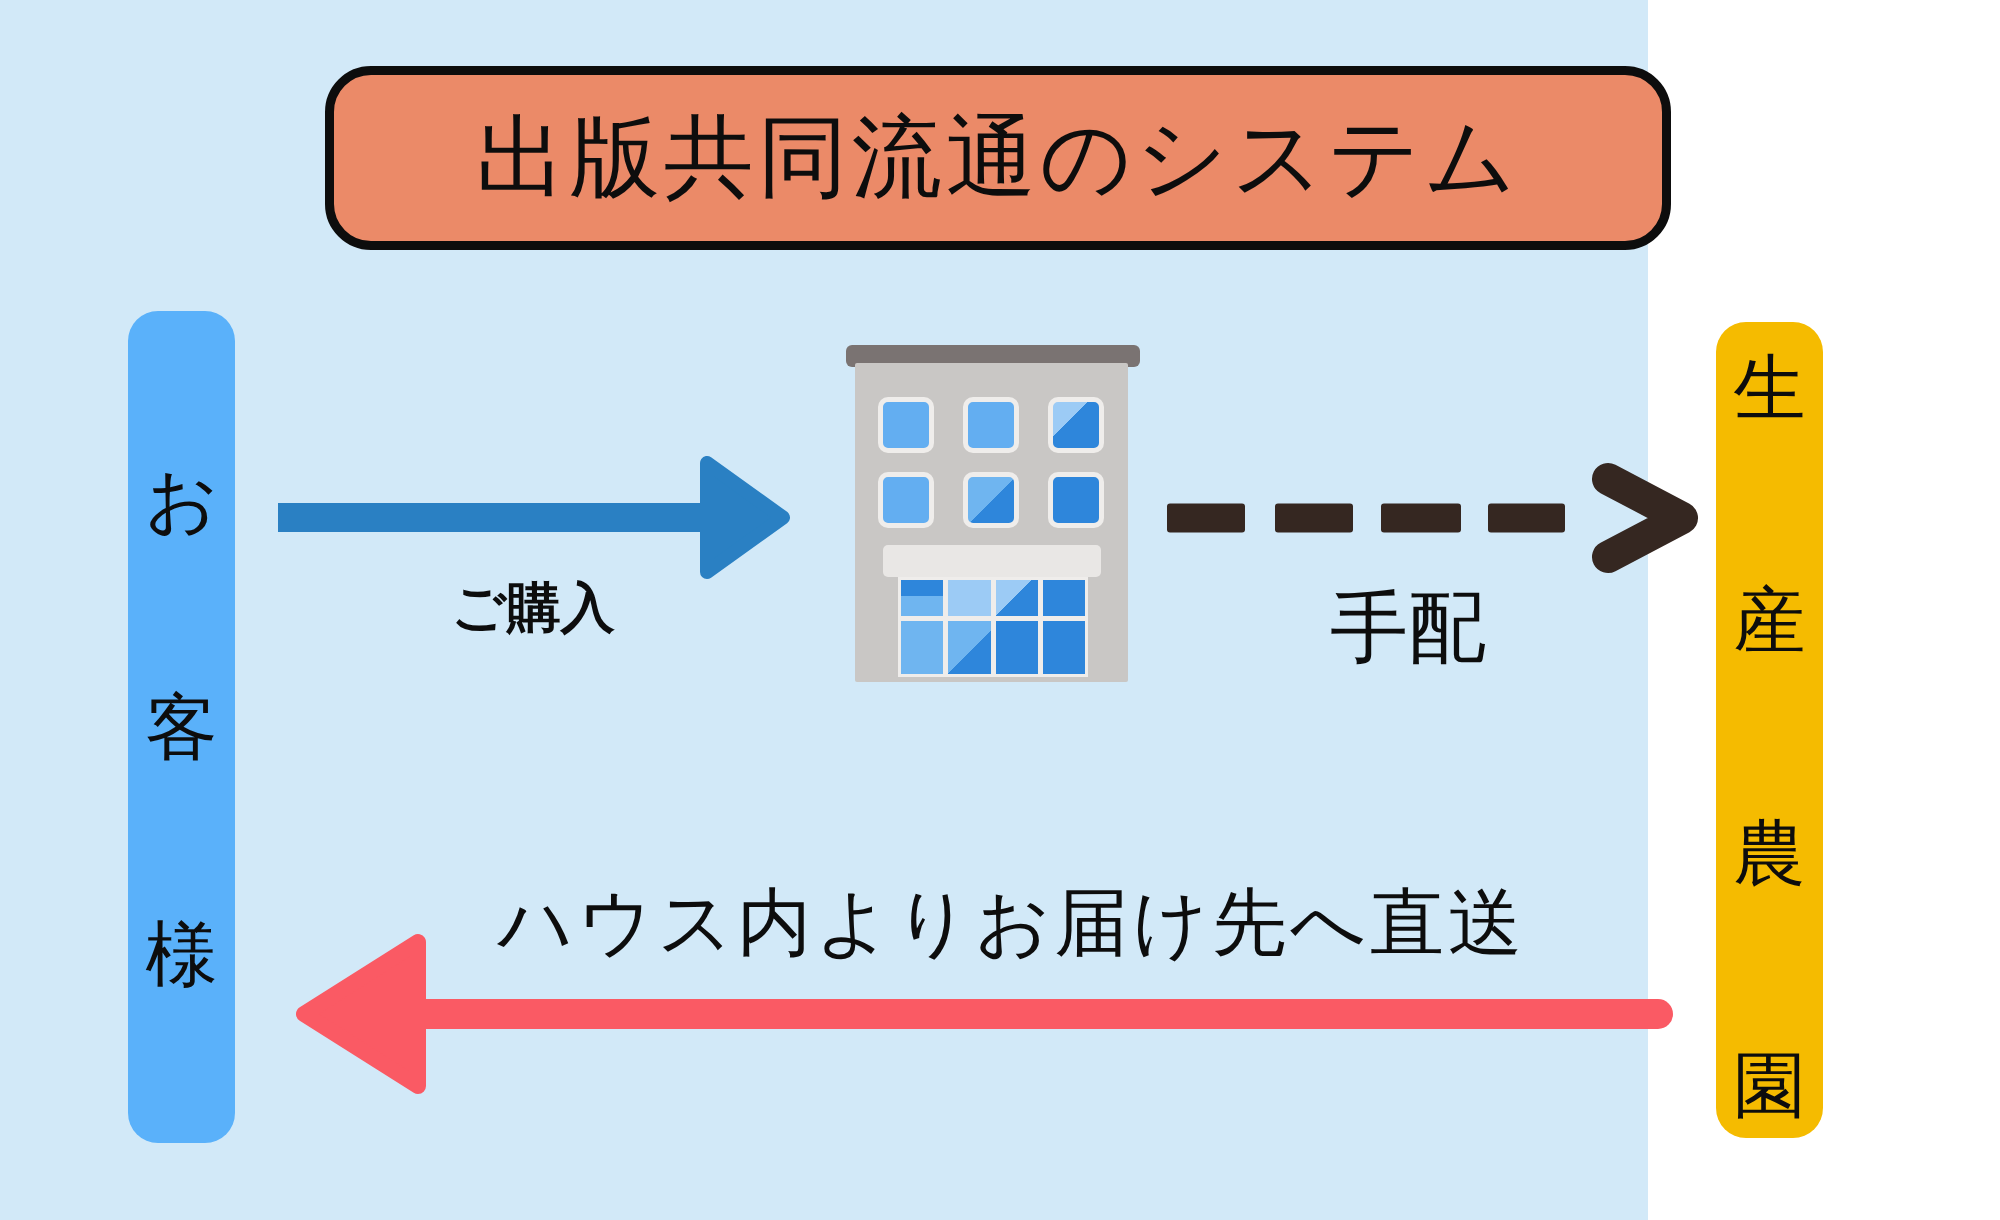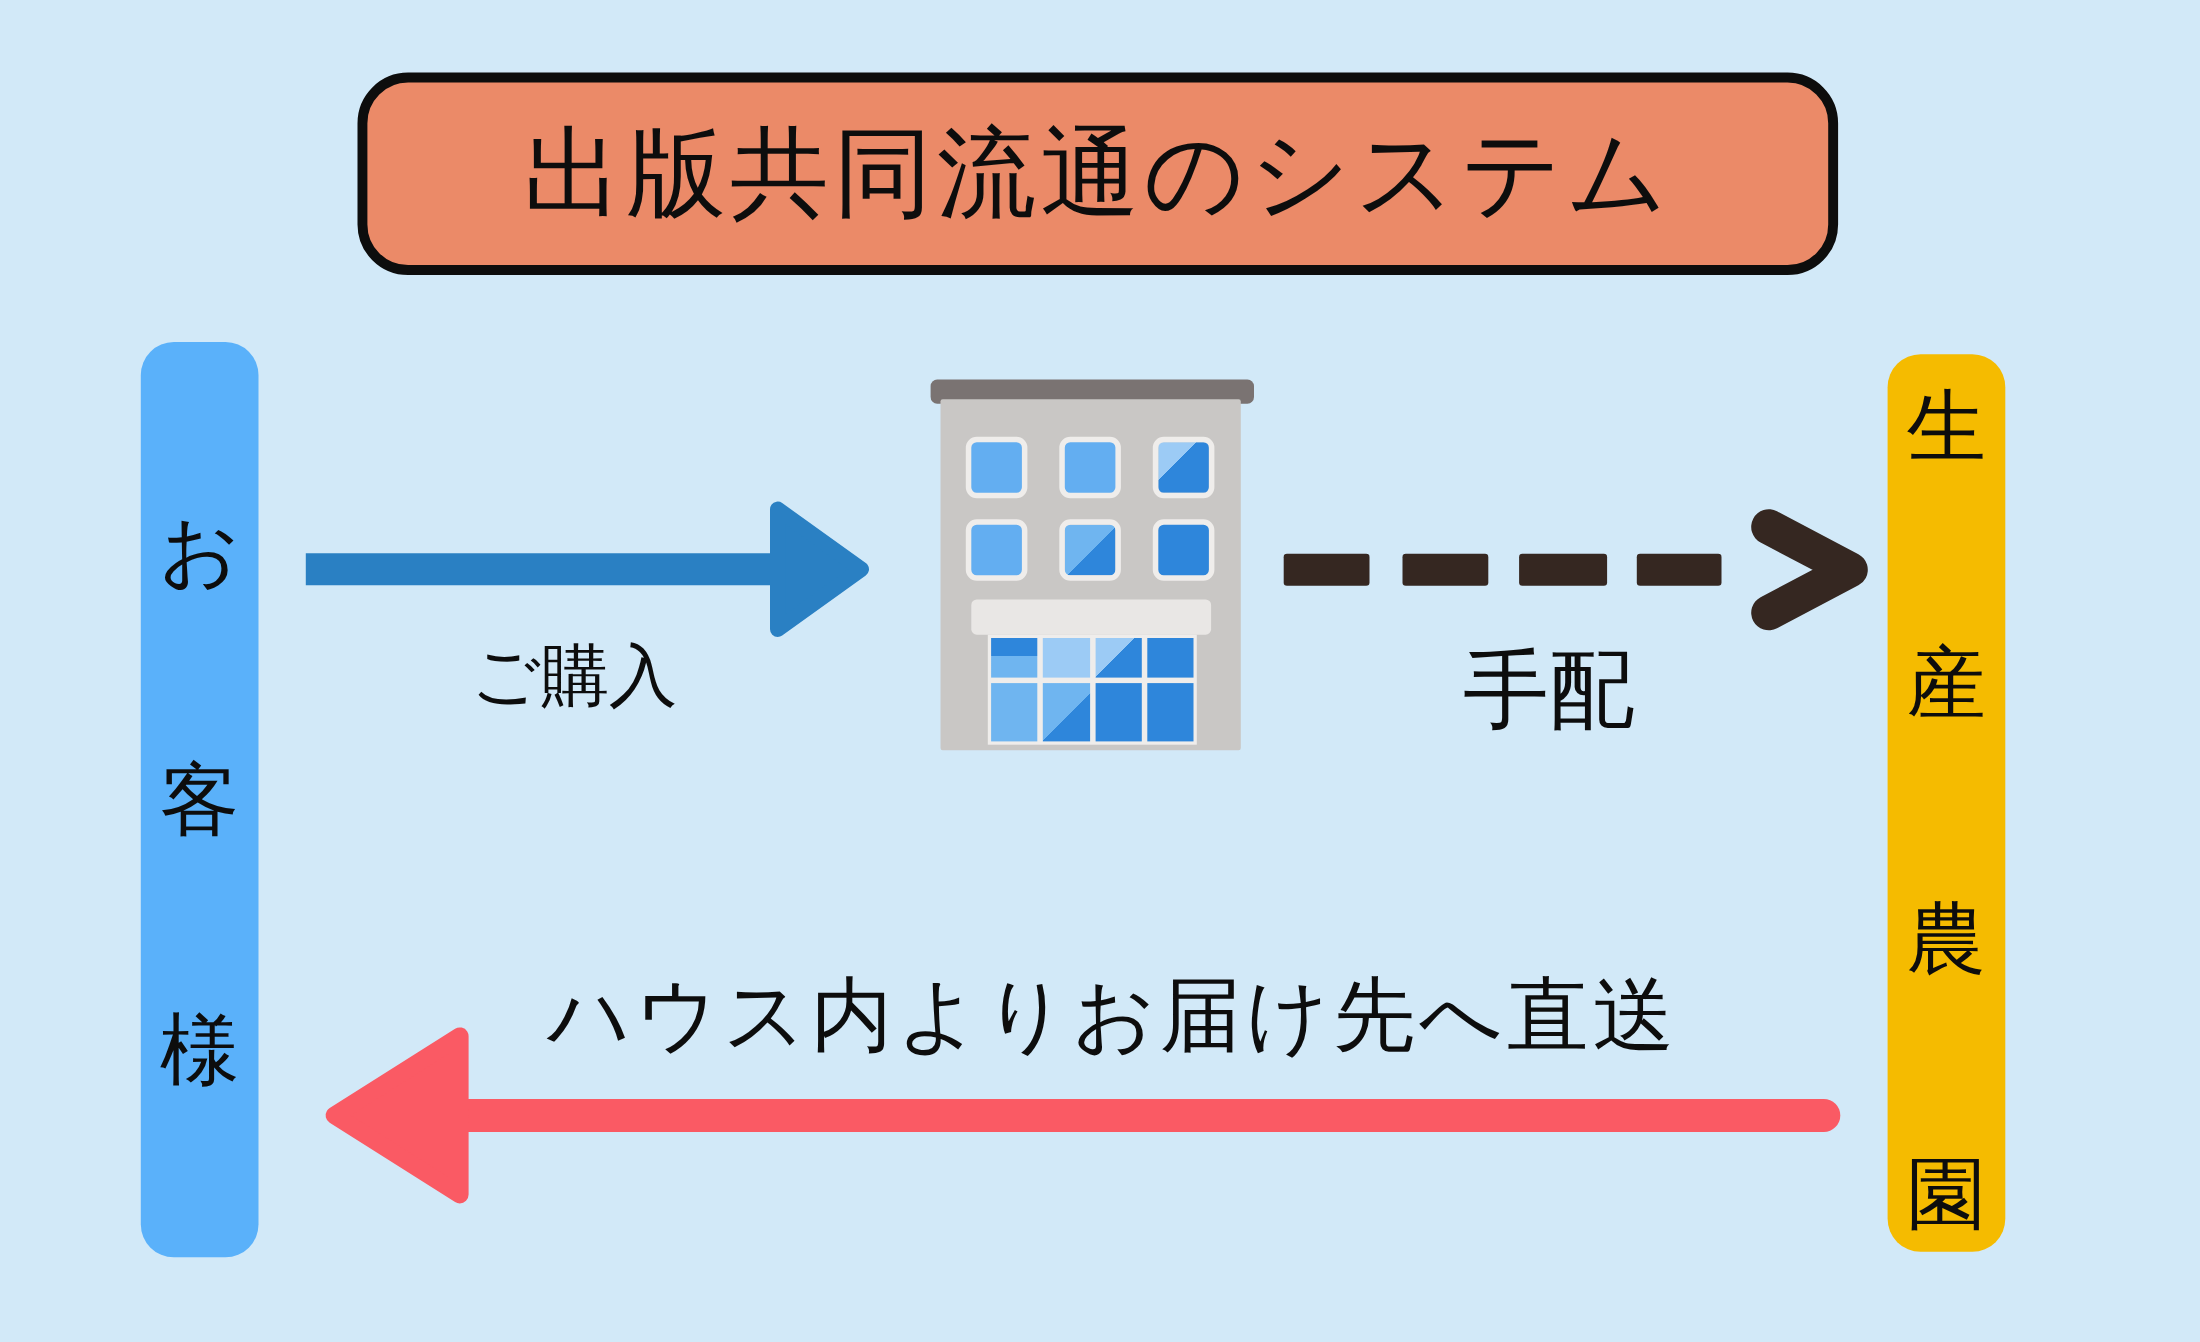--- a/index.html
+++ b/index.html
@@ -3,21 +3,21 @@
 <meta charset="utf-8">
 <style>
   * { margin: 0; padding: 0; box-sizing: border-box; }
   html, body { width: 2000px; height: 1220px; }
   body {
     font-family: "DejaVu Sans", "Liberation Sans", sans-serif;
     overflow: hidden;
   }
   .canvas {
     position: relative;
-    width: 2000px; height: 1220px;
+    width: 1648px; height: 1220px;
     background: var(--background, #D2E9F8);
     color: var(--text, #0D0D0D);
   }
 
   
   .title-box {
     position: absolute;
     left: 325px; top: 66px;
     width: 1346px; height: 184px;
     background: var(--title_fill, #EB8A68);
@@ -123,21 +123,21 @@
   .svg-arrange .chevron { fill: none; stroke: var(--arrange_arrow, #352721); }
   .svg-direct { left: 290px; top: 930px; }
   .svg-direct path { fill: var(--direct_arrow, #FA5A64); stroke: var(--direct_arrow, #FA5A64); }
 
   .flow-label {
     position: absolute;
     white-space: nowrap;
     font-weight: 500;
     text-align: center;
   }
-  .label-purchase { left: 372px; top: 572px; width: 300px; font-size: 62px; }
+  .label-purchase { left: 383px; top: 572px; width: 300px; font-size: 54px; font-weight: bold; }
   .label-arrange  { left: 1258px; top: 576px; width: 300px; font-size: 78px; }
   .label-direct   { left: 460px; top: 874px; width: 1104px; font-size: 74px; letter-spacing: 4px; }
 </style>
 </head>
 <body>
 
 <div class="canvas">
 
   <div class="title-box">
     <span class="title-text">出版共同流通のシステム</span>

